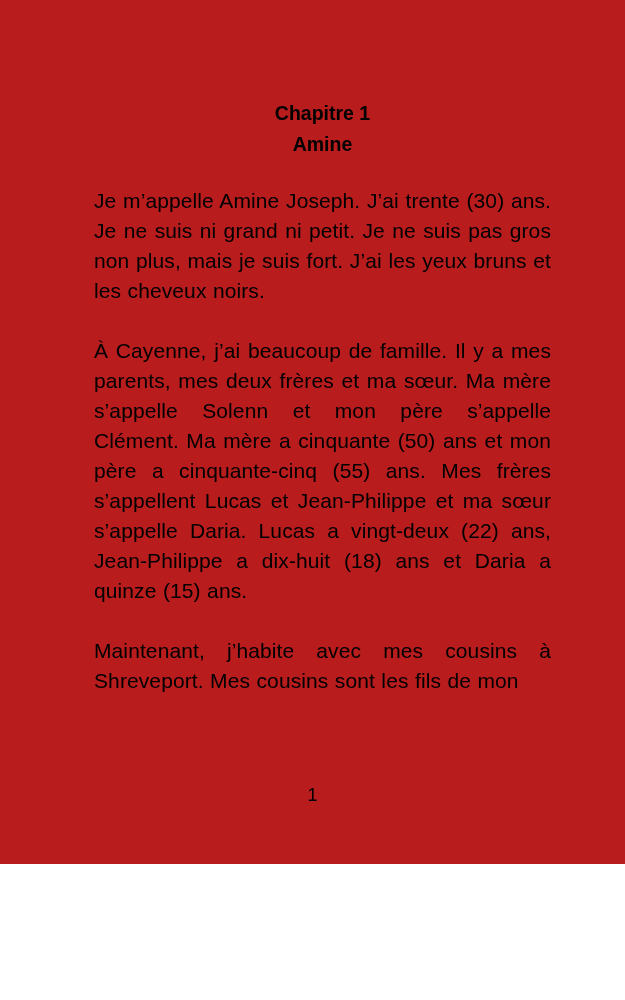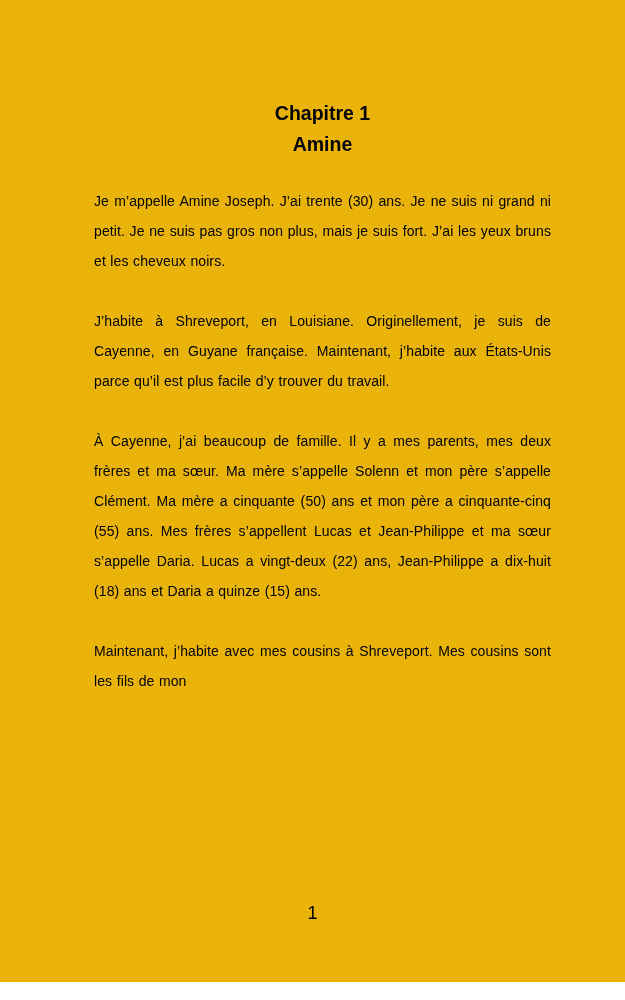--- a/index.html
+++ b/index.html
@@ -3,22 +3,22 @@
 <meta charset="utf-8">
 <style>
   html, body {
     margin: 0;
     padding: 0;
     background: #ffffff;
   }
   .page {
     position: relative;
     width: 625px;
-    height: 982px;
-    background: #eab308;
+    height: 864px;
+    background: #b91c1c;
     font-family: "Liberation Sans", "DejaVu Sans", sans-serif;
     color: #000000;
     box-sizing: border-box;
     overflow: hidden;
   }
   .text-block {
     position: absolute;
     top: 98px;
     left: 94px;
     right: 74px;
@@ -27,21 +27,21 @@
     text-align: center;
     font-weight: bold;
     font-size: 19.5px;
     line-height: 31px;
     margin: 0 0 26px 0;
   }
   .chapter-heading .heading-line {
     display: block;
   }
   .body-paragraph {
-    font-size: 14px;
+    font-size: 21px;
     line-height: 30px;
     text-align: justify;
     margin: 0 0 30px 0;
     letter-spacing: 0.1px;
     word-spacing: 0.5px;
   }
   .body-paragraph:last-child {
     margin-bottom: 0;
     margin-top: 28px;
   }
@@ -62,21 +62,20 @@
 
   <div class="text-block">
 
     <h1 class="chapter-heading">
       <span class="heading-line">Chapitre 1</span>
       <span class="heading-line">Amine</span>
     </h1>
 
     <p class="body-paragraph">Je m’appelle Amine Joseph. J’ai trente (30) ans. Je ne suis ni grand ni petit. Je ne suis pas gros non plus, mais je suis fort. J’ai les yeux bruns et les cheveux noirs.</p>
 
-    <p class="body-paragraph">J’habite à Shreveport, en Louisiane. Originellement, je suis de Cayenne, en Guyane française. Maintenant, j’habite aux États-Unis parce qu’il est plus facile d’y trouver du travail.</p>
 
     <p class="body-paragraph">À Cayenne, j’ai beaucoup de famille. Il y a mes parents, mes deux frères et ma sœur. Ma mère s’appelle Solenn et mon père s’appelle Clément. Ma mère a cinquante (50) ans et mon père a cinquante-cinq (55) ans. Mes frères s’appellent Lucas et Jean-Philippe et ma sœur s’appelle Daria. Lucas a vingt-deux (22) ans, Jean-Philippe a dix-huit (18) ans et Daria a quinze (15) ans.</p>
 
     <p class="body-paragraph">Maintenant, j’habite avec mes cousins à Shreveport. Mes cousins sont les fils de mon</p>
 
   </div>
 
   <div class="page-number">1</div>
 
 </div>

